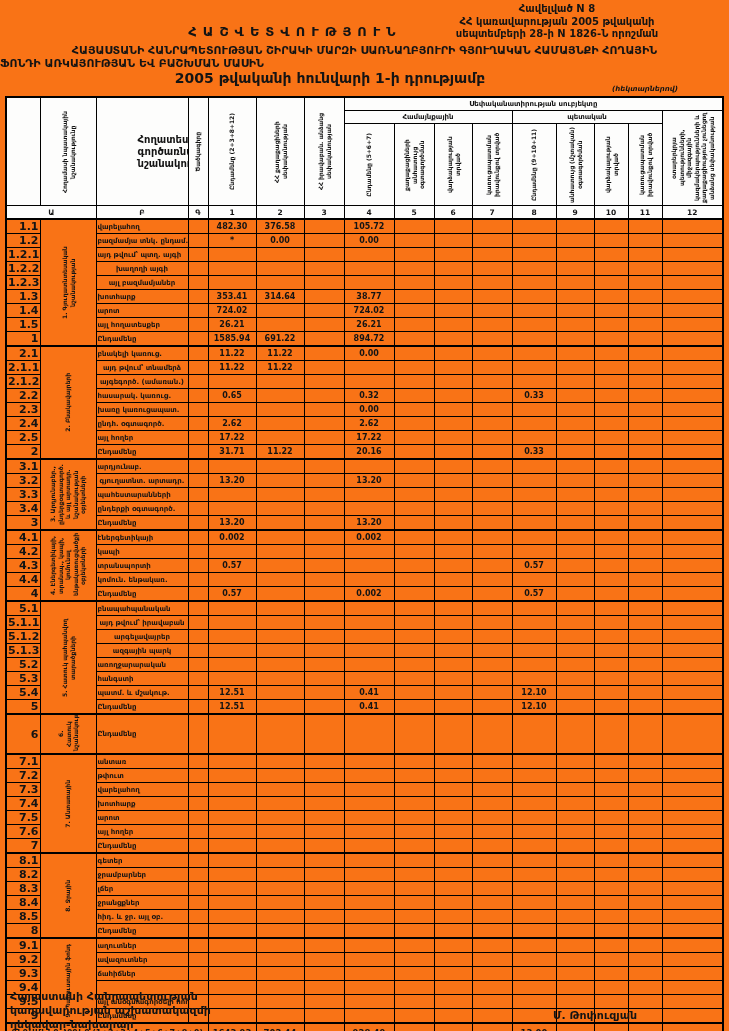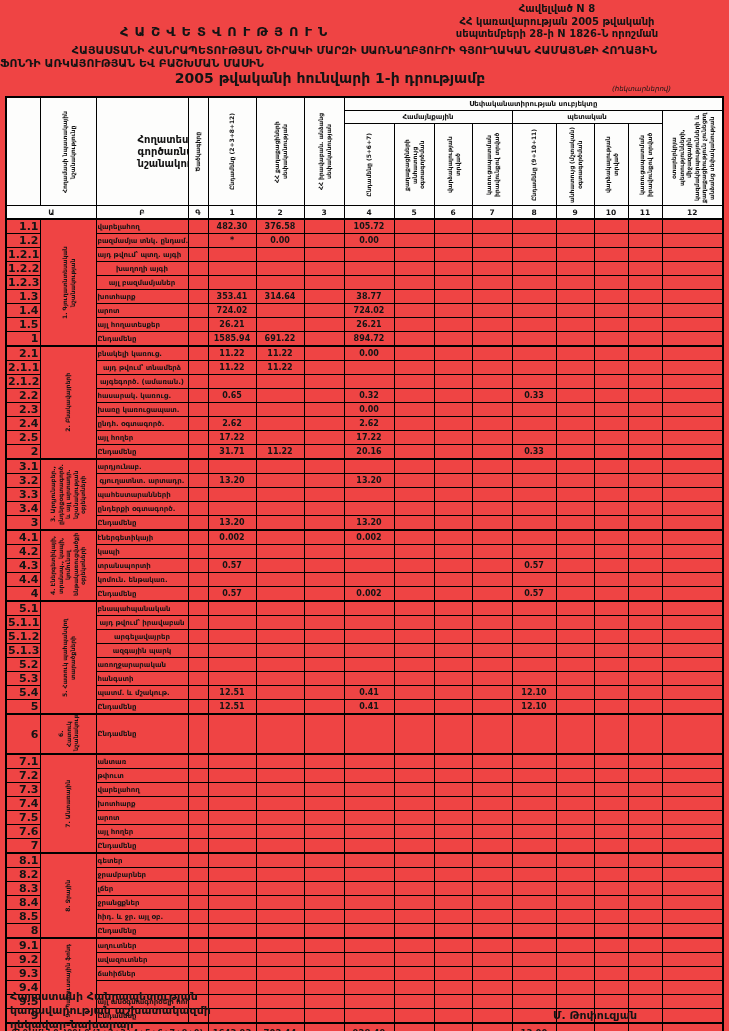--- a/index.html
+++ b/index.html
@@ -1,23 +1,23 @@
 <!DOCTYPE html>
 <html><head>
 <meta charset="utf-8">
 <style>
   html,body{margin:0;padding:0;background:#e8e8e8;}
-  .page{position:relative;width:729px;height:1031px;background:#ef4444;font-family:"DejaVu Sans",sans-serif;color:#141414;overflow:hidden;margin:0 auto;}
+  .page{position:relative;width:729px;height:1031px;background:#f97316;font-family:"DejaVu Sans",sans-serif;color:#141414;overflow:hidden;margin:0 auto;}
   .abs{position:absolute;}
   .hdr-right{top:3px;left:392px;width:330px;text-align:center;font-weight:bold;font-size:10px;line-height:1.25;}
-  .report-title{top:24px;left:120px;width:350px;text-align:left;font-weight:bold;font-size:13px;letter-spacing:6px;}
+  .report-title{top:24px;left:120px;width:350px;text-align:center;font-weight:bold;font-size:13px;letter-spacing:6px;}
   .subject1{top:44px;left:0;width:729px;text-align:center;font-weight:bold;font-size:11px;}
   .subject2{top:57px;left:0;width:729px;text-align:left;font-weight:bold;font-size:11px;}
   .asof{top:70px;left:0;width:660px;text-align:center;font-weight:bold;font-size:14px;}
-  .units{top:85px;left:612px;font-size:7px;font-style:italic;font-weight:normal;}
+  .units{top:85px;left:612px;font-size:7px;font-style:italic;font-weight:bold;}
 
   table{position:absolute;top:96px;left:5px;width:719px;border-collapse:collapse;table-layout:fixed;}
   th,td{border:1px solid #000;padding:0 1px;overflow:hidden;vertical-align:middle;}
   table{border:2px solid #000;}
   thead th{font-weight:700;background:#fdfdfc;}
   .hh{font-size:10px;font-weight:700;line-height:1.2;margin-left:40px;}
   .grp{font-size:7px;height:12px;text-align:center;font-weight:700;}
   .rot{writing-mode:vertical-rl;transform:rotate(180deg);display:block;margin:0 auto;font-size:6px;font-weight:700;line-height:1.25;text-align:center;}
   .rot-tall{max-height:100px;}
   .rot-mid{max-height:94px;}

